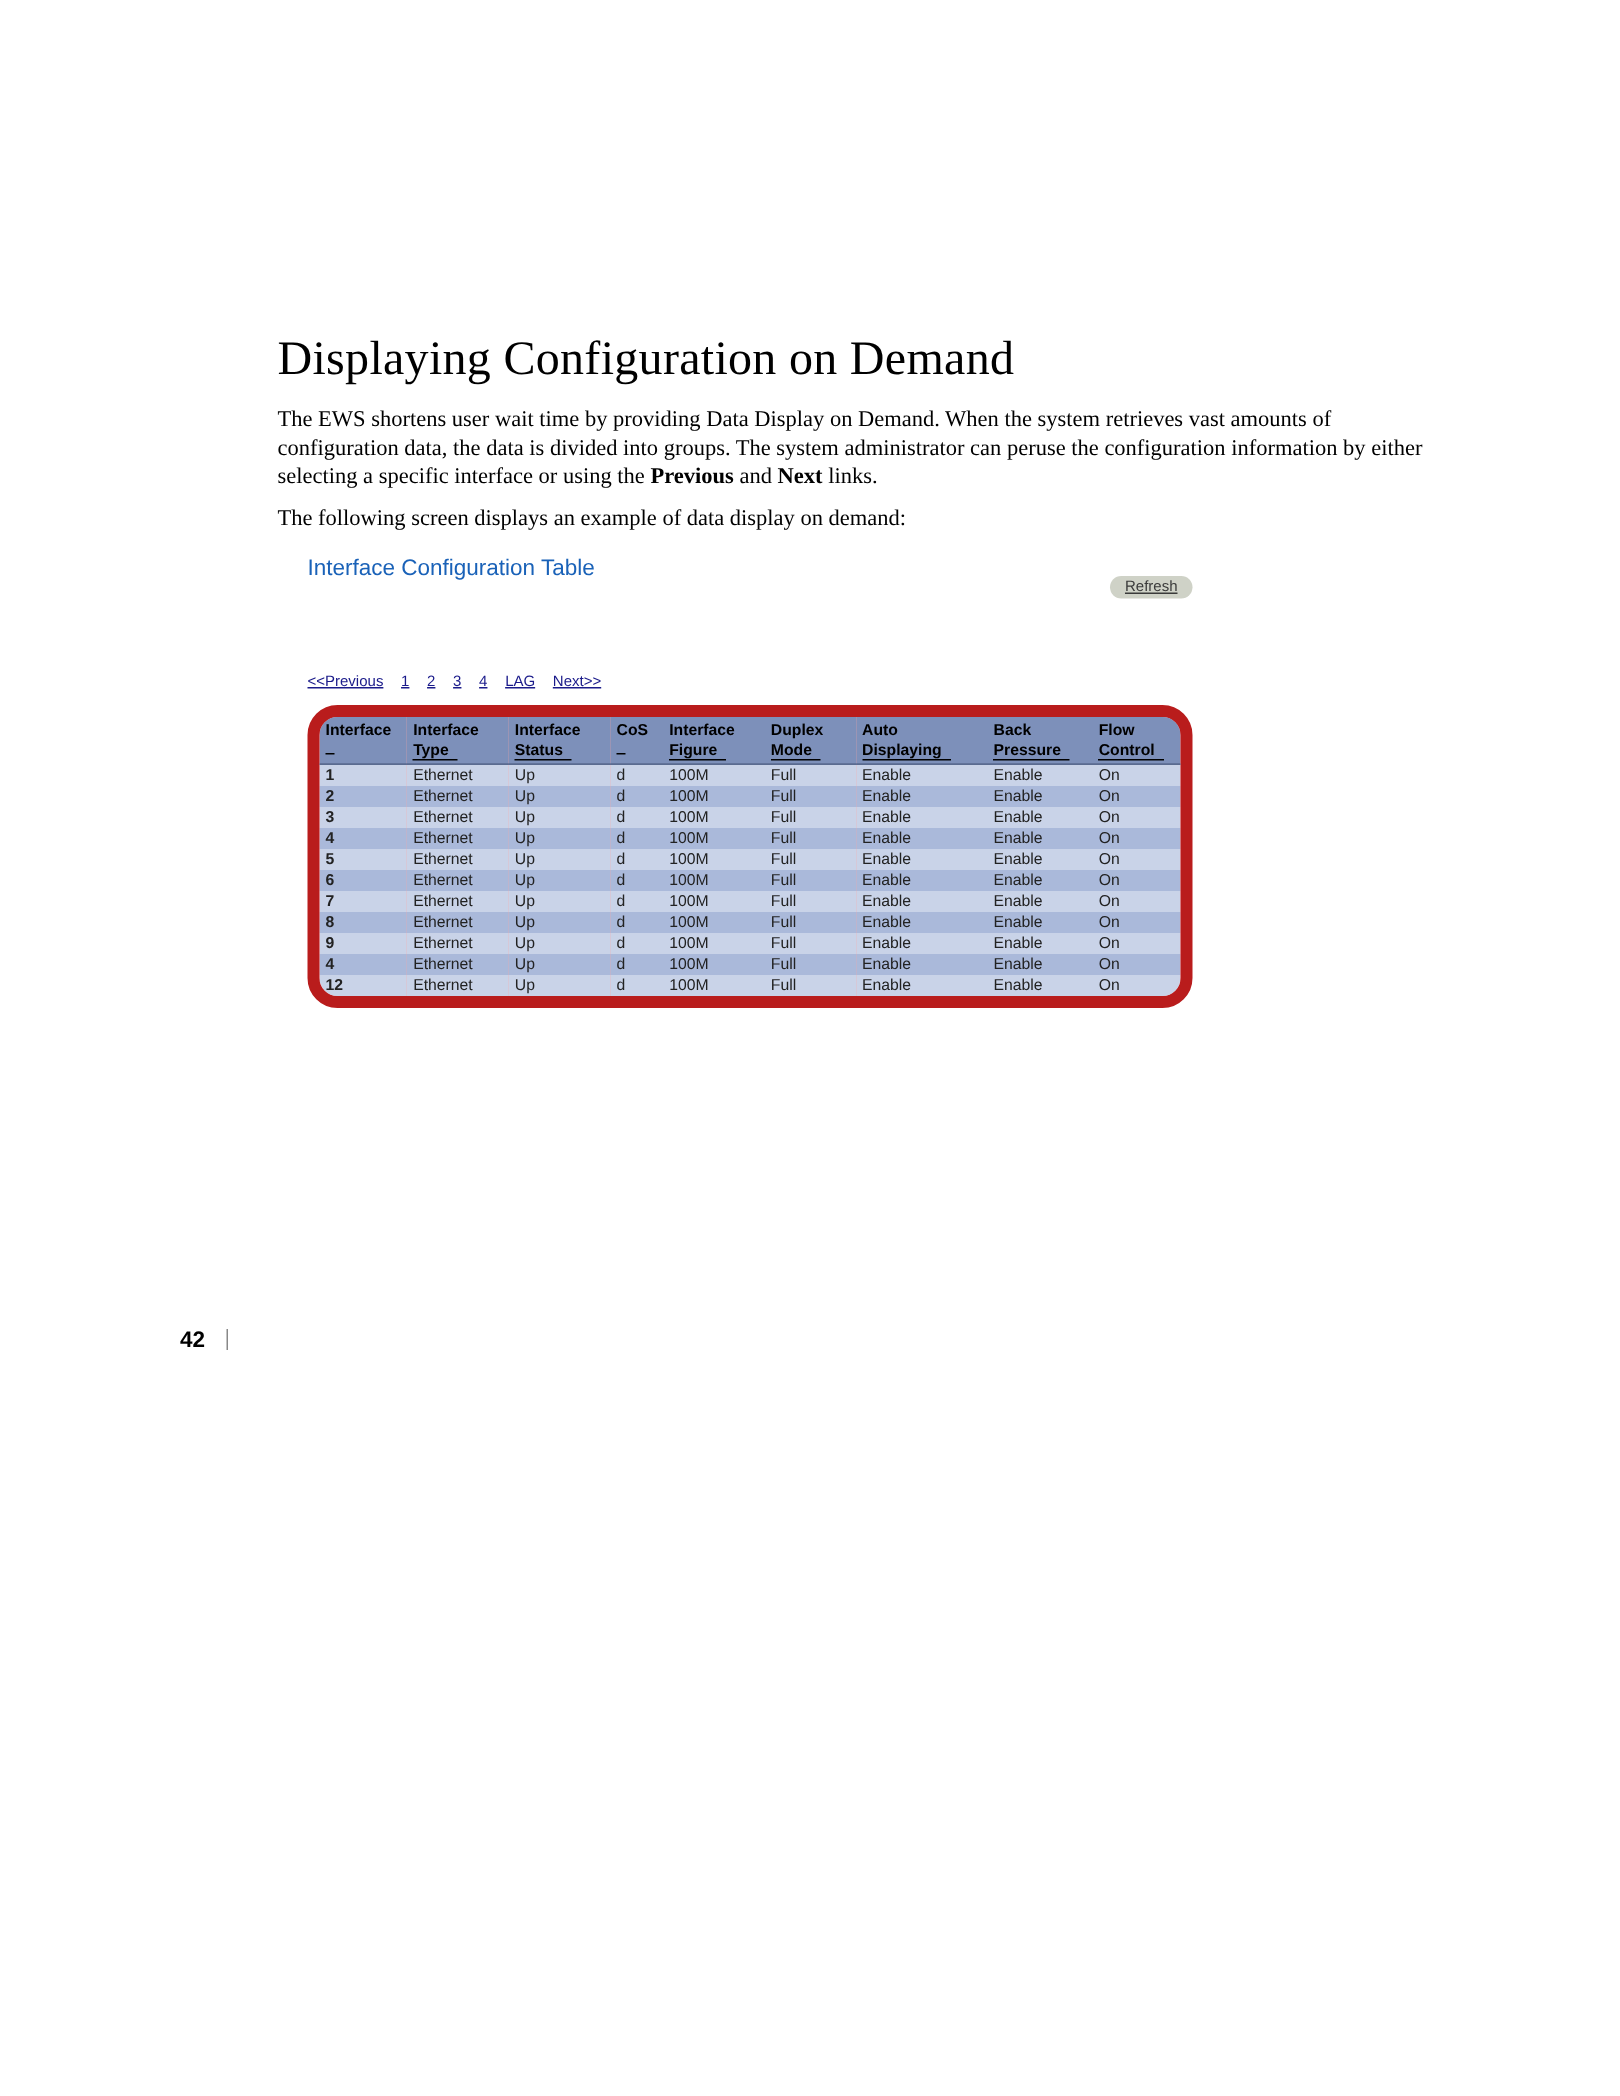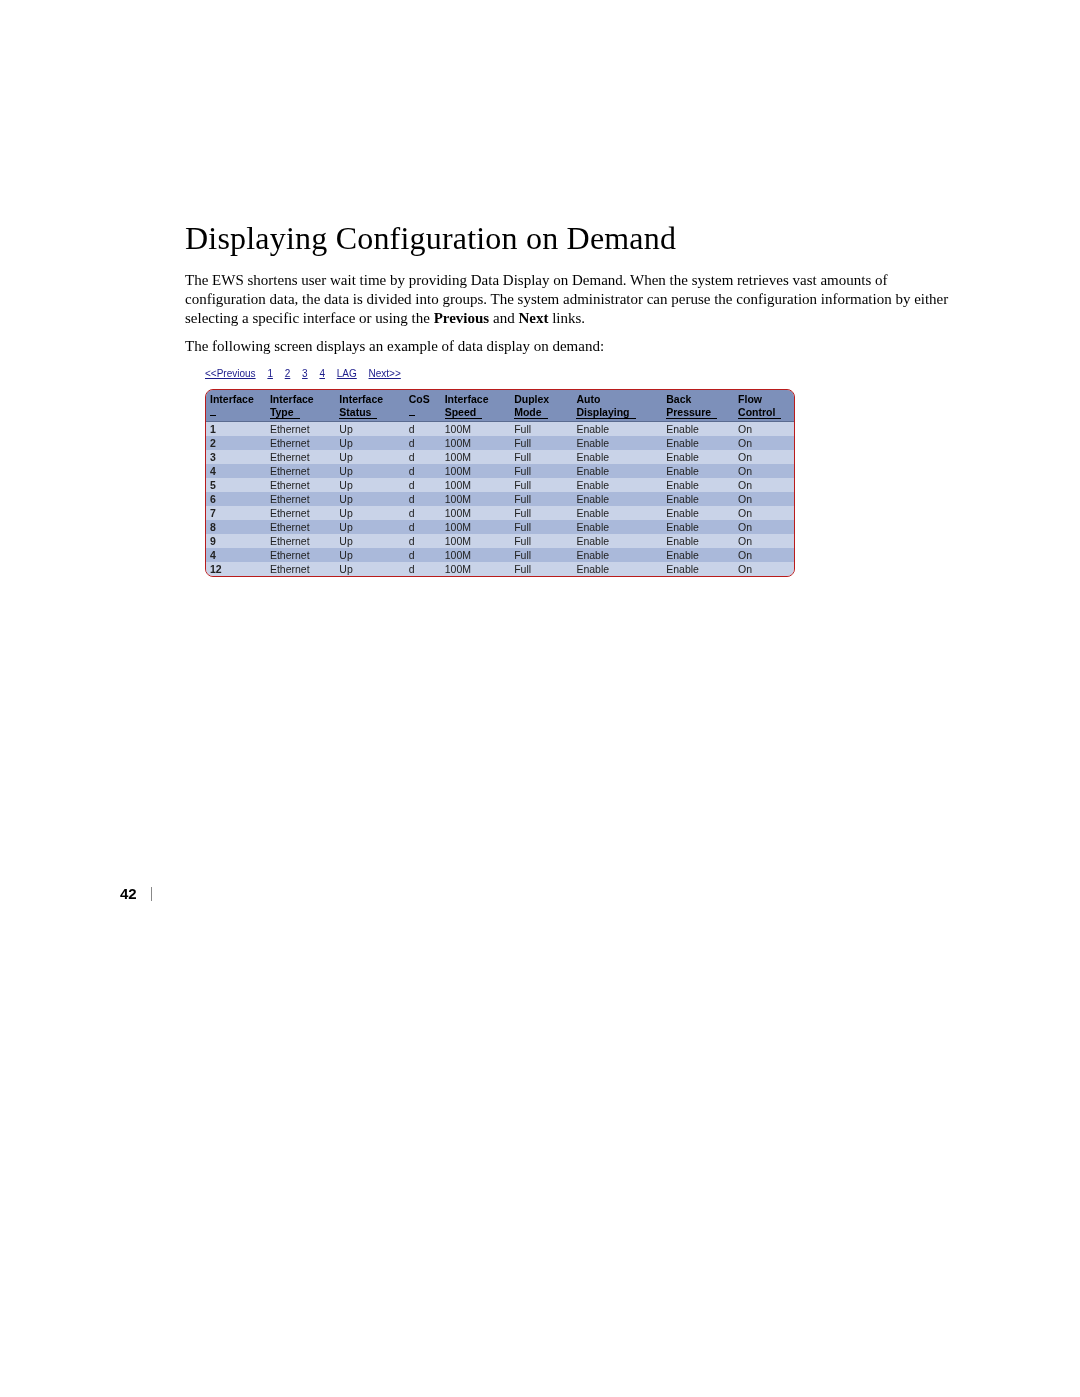--- a/index.html
+++ b/index.html
@@ -61,33 +61,33 @@
     border: none;
     border-radius: 10px;
     font-size: 10px;
     padding: 2px 10px;
     text-decoration: underline;
     color: #3a3a3a;
     cursor: pointer;
     margin-top: 12px;
   }
   .pager {
-    margin: 12px 0 10px 0;
+    margin: 44px 0 10px 0;
     font-size: 10px;
     color: #1a1a8a;
   }
   .pager a {
     color: #1a1a8a;
     text-decoration: underline;
     margin-right: 9px;
     cursor: pointer;
   }
   .tablewrap {
-    border: 1px solid #b91c1c;
-    border-radius: 8px;
+    border: 8px solid #b91c1c;
+    border-radius: 20px;
     overflow: hidden;
     background: #fca5a5;
   }
   table.iface {
     width: 100%;
     border-collapse: collapse;
     font-size: 10.5px;
     table-layout: fixed;
   }
   table.iface thead th {
@@ -143,20 +143,24 @@
   <h1 class="heading">Displaying Configuration on Demand</h1>
 
   <p class="body">
     <span>The EWS shortens user wait time by providing Data Display on Demand. When the system retrieves vast amounts of configuration data, the data is divided into groups. The system administrator can peruse the configuration information by either selecting a specific interface or using the </span><span class="bold">Previous</span><span> and </span><span class="bold">Next</span><span> links.</span>
   </p>
 
   <p class="body">The following screen displays an example of data display on demand:</p>
 
 
   <div class="screenshot">
+    <div class="shot-head">
+      <div class="shot-title">Interface Configuration Table</div>
+      <button class="refresh-btn">Refresh</button>
+    </div>
 
     <div class="pager">
       <a>&lt;&lt;Previous</a>
       <a>1</a>
       <a>2</a>
       <a>3</a>
       <a>4</a>
       <a>LAG</a>
       <a>Next&gt;&gt;</a>
     </div>
@@ -173,21 +177,21 @@
             <col class="col-auto">
             <col class="col-back">
             <col class="col-flow">
         </colgroup>
         <thead>
           <tr>
             <th><span>Interface</span><br><div class="sub"></div></th>
             <th><span>Interface</span><br><div class="sub">Type</div></th>
             <th><span>Interface</span><br><div class="sub">Status</div></th>
             <th><span>CoS</span><br><div class="sub"></div></th>
-            <th><span>Interface</span><br><div class="sub">Speed</div></th>
+            <th><span>Interface</span><br><div class="sub">Figure</div></th>
             <th><span>Duplex</span><br><div class="sub">Mode</div></th>
             <th><span>Auto</span><br><div class="sub">Displaying</div></th>
             <th><span>Back</span><br><div class="sub">Pressure</div></th>
             <th><span>Flow</span><br><div class="sub">Control</div></th>
           </tr>
         </thead>
         <tbody id="iface-body">
             <tr class="odd">
               <td class="idx">1</td>
               <td>Ethernet</td>

